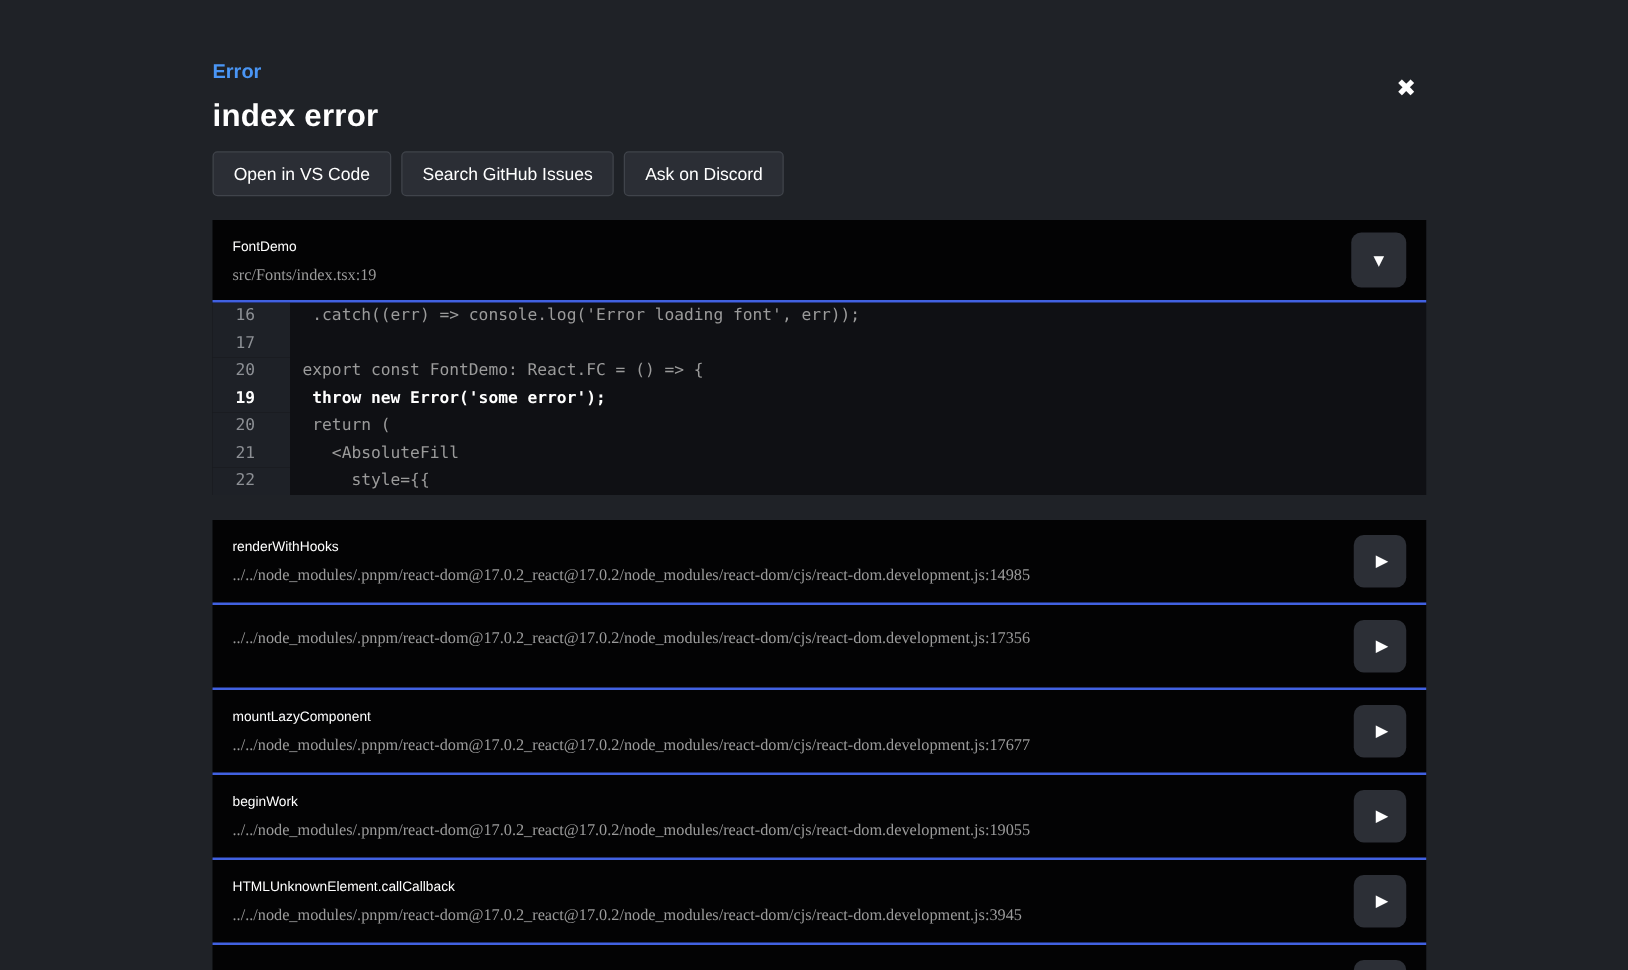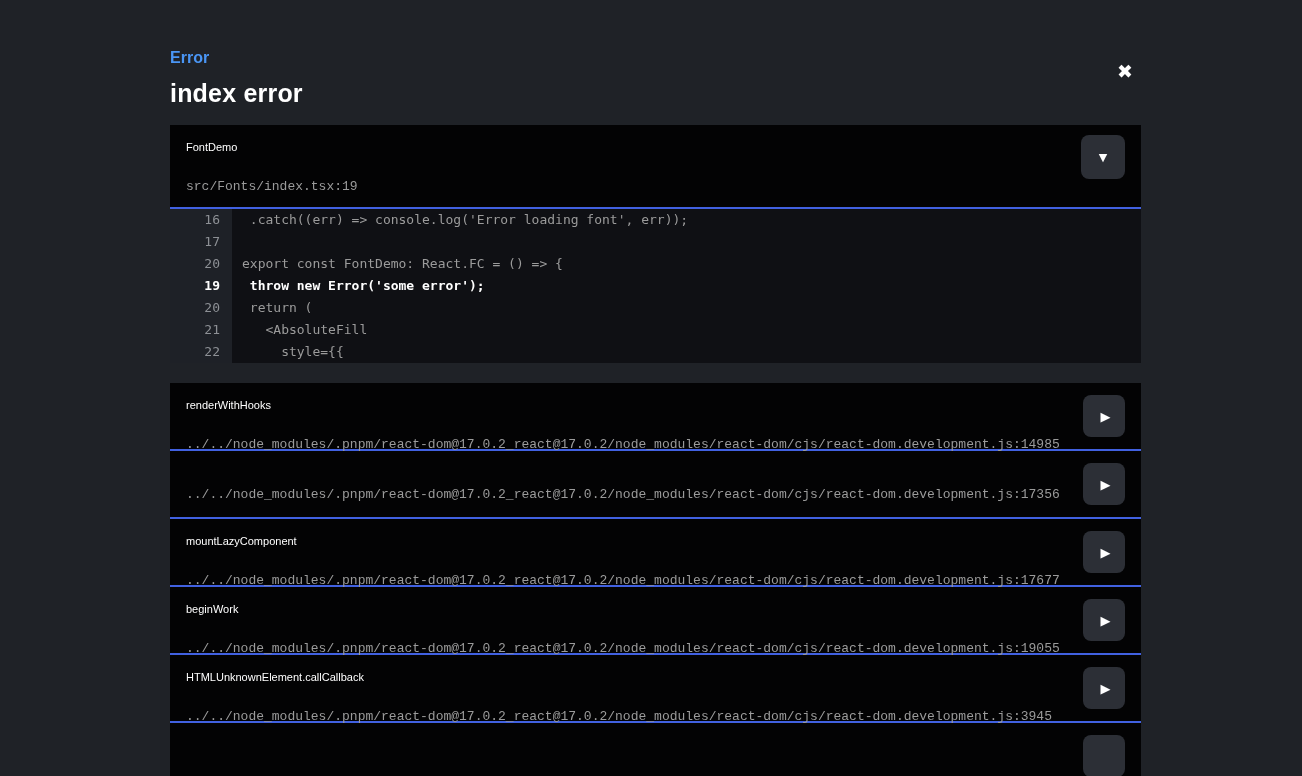--- a/index.html
+++ b/index.html
@@ -25,35 +25,35 @@
   .action-btn{
     height:36px;padding:0 16px;background:var(--btn);border:1px solid #40444b;border-radius:4px;
     color:#fff;font-size:14px;font-family:inherit;cursor:pointer;white-space:nowrap;
   }
   .code-frame{margin-top:19px;}
   .panel-header{
     background:var(--panel);padding:13px 16px 12px;border-bottom:2px solid var(--blue);position:relative;
   }
   .frame-title{font-size:11px;line-height:18px;color:#fff;}
   .frame-path{
-    font-family:Liberation Mono, monospace;
-    font-size:13px;line-height:16px;color:var(--muted);margin-top:23px;white-space:nowrap;overflow:hidden;
+    font-family:Liberation Serif, serif;
+    font-size:13px;line-height:16px;color:var(--muted);margin-top:5px;white-space:nowrap;overflow:hidden;
   }
   .icon-btn{
     position:absolute;background:var(--iconbtn);border:none;border-radius:8px;cursor:pointer;
     color:#fff;display:flex;align-items:center;justify-content:center;padding:0;
   }
   .caret-btn{width:44px;height:44px;right:16px;top:10px;}
   .caret{font-size:11px;line-height:1;font-family:"DejaVu Sans",sans-serif;}
   .code-body{background:var(--code);}
   .code-line{
     display:flex;height:22px;line-height:22px;white-space:pre;
     font-family:"DejaVu Sans Mono","Liberation Mono",monospace;font-size:13px;color:var(--muted);
   }
-  .gutter{flex:none;width:62px;background:var(--gutter);text-align:right;padding-right:12px;color:#8d9095;}
+  .gutter{flex:none;width:62px;background:var(--gutter);text-align:right;padding-right:28px;color:#8d9095;}
   .src{padding-left:10px;}
   .code-line.hl .gutter,.code-line.hl .src{color:#fff;font-weight:700;}
   .stack-list{margin-top:20px;}
   .stack-row{
     background:var(--panel);padding:13px 16px 12px;border-bottom:2px solid var(--blue);position:relative;
     height:68px;
   }
   .stack-row.partial{border-bottom:none;height:66px;}
   .play-btn{width:42px;height:42px;right:16px;top:12px;}
   .play{font-size:13px;line-height:1;margin-left:3px;font-family:"DejaVu Sans",sans-serif;}
@@ -62,20 +62,29 @@
 <body>
 
 <div class="overlay">
 
   <button class="close-btn">✖</button>
 
   <div class="error-type">Error</div>
 
   <h1 class="error-message">index error</h1>
 
+  <div class="actions">
+
+      <button class="action-btn">Open in VS Code</button>
+
+      <button class="action-btn">Search GitHub Issues</button>
+
+      <button class="action-btn">Ask on Discord</button>
+
+  </div>
 
   <section class="code-frame">
     <div class="panel-header">
       <div class="frame-title">FontDemo</div>
       <div class="frame-path">src/Fonts/index.tsx:19</div>
       <button class="icon-btn caret-btn">
         <span class="caret">▼</span>
       </button>
     </div>
     <div class="code-body">

